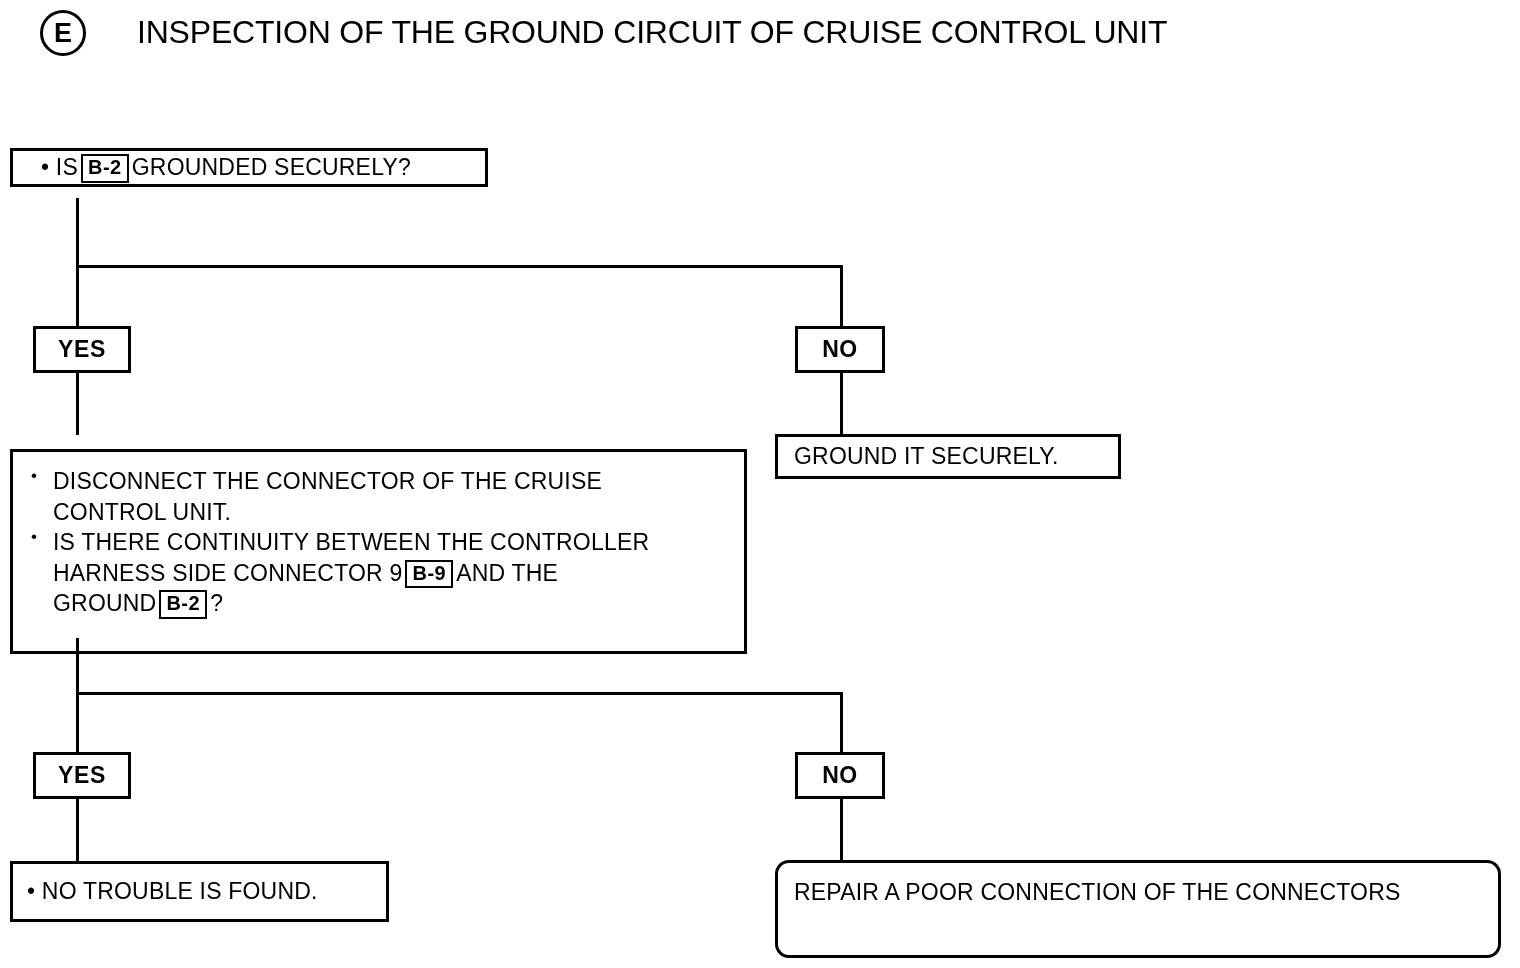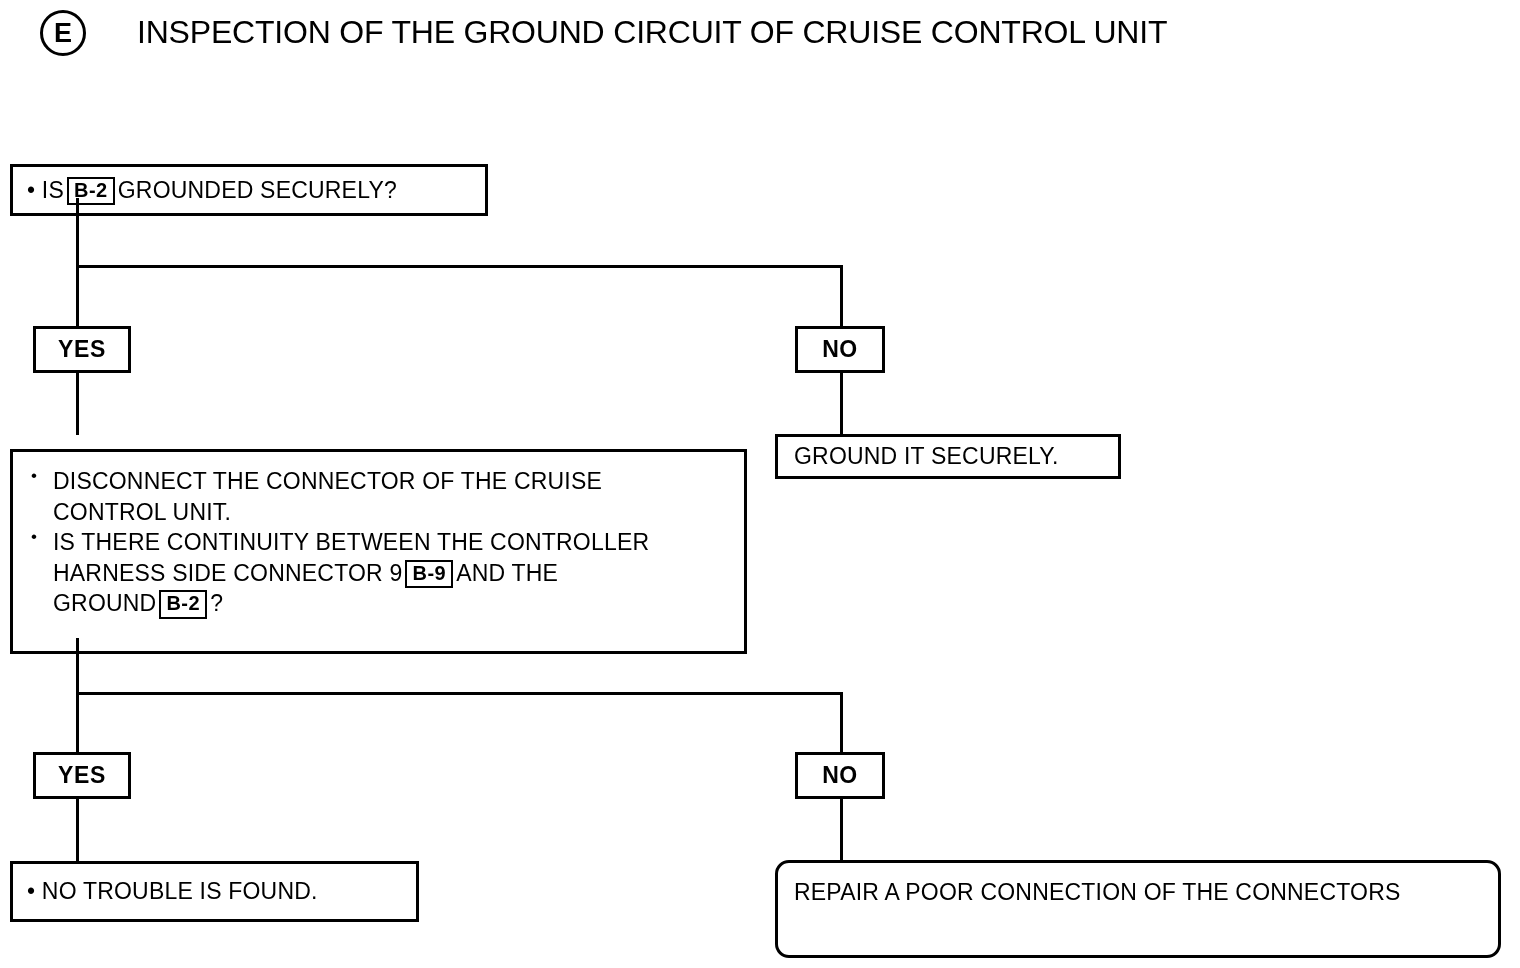--- a/index.html
+++ b/index.html
@@ -124,28 +124,28 @@
     width: 3px;
     background: #000;
   }
   .hline {
     position: absolute;
     height: 3px;
     background: #000;
   }
 
   
-  #box-q1        { left: 10px;  top: 164px; width: 478px;  height: 52px;  padding-left: 14px; }
+  #box-q1        { left: 10px;  top: 148px; width: 478px;  height: 39px;  padding-left: 28px; }
   #box-yes-1     { left: 33px;  top: 326px; width: 98px;   height: 47px; }
   #box-no-1      { left: 795px; top: 326px; width: 90px;   height: 47px; }
   #box-action    { left: 10px;  top: 433px; width: 737px;  height: 205px; padding: 14px 12px 12px 14px; align-items: flex-start; margin-top: 16px; }
   #box-ground    { left: 775px; top: 434px; width: 346px;  height: 45px;  padding-left: 16px; }
   #box-yes-2     { left: 33px;  top: 752px; width: 98px;   height: 47px; }
   #box-no-2      { left: 795px; top: 752px; width: 90px;   height: 47px; }
-  #box-notrouble { left: 10px;  top: 861px; width: 409px;  height: 61px;  padding-left: 14px; }
+  #box-notrouble { left: 10px;  top: 861px; width: 379px;  height: 61px;  padding-left: 14px; }
   #box-repair    { left: 775px; top: 860px; width: 726px;  height: 98px;  padding: 14px 0 0 16px; align-items: flex-start; border-radius: 14px; }
 </style>
 </head>
 <body>
 
 <div id="header">
   <div id="section-badge">
     <span>E</span>
   </div>
   <div id="page-title">INSPECTION OF THE GROUND CIRCUIT OF CRUISE CONTROL UNIT</div>

